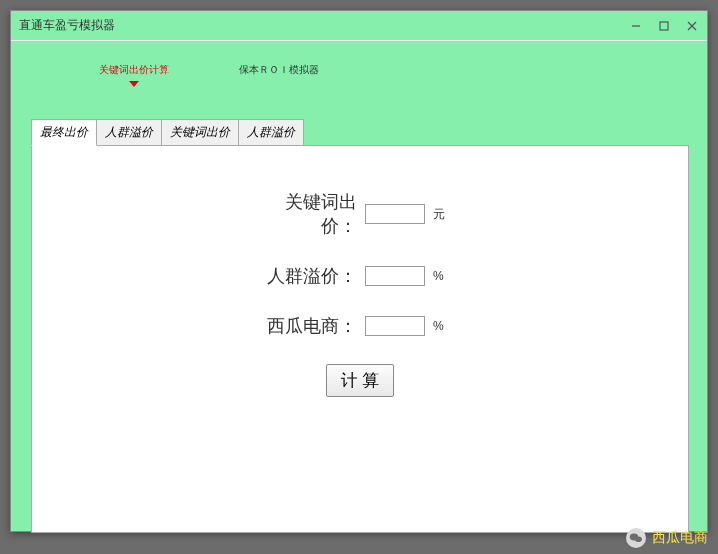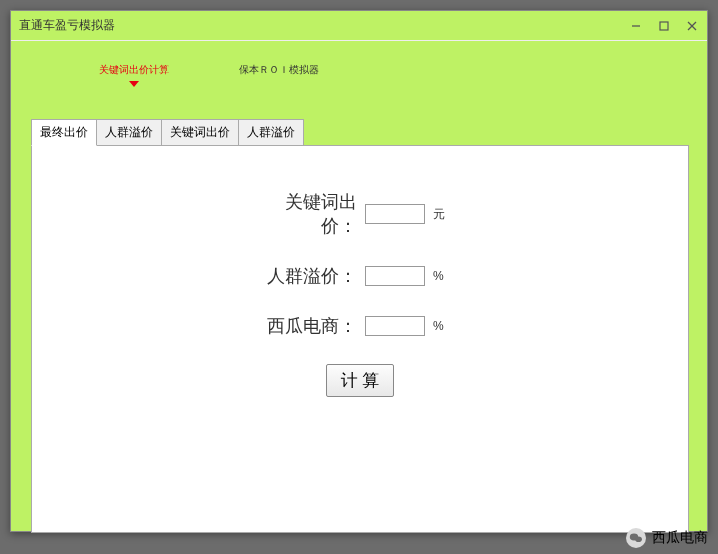--- a/index.html
+++ b/index.html
@@ -10,21 +10,21 @@
     background: #6c6c6c;
     width: 718px;
     height: 554px;
     position: relative;
     overflow: hidden;
   }
   .window {
     position: absolute;
     left: 10px; top: 10px;
     width: 698px; height: 522px;
-    background: #bef264;
+    background: #86efac;
     border: 1px solid #888;
     box-shadow: 0 2px 8px rgba(0,0,0,0.4);
   }
   .titlebar {
     height: 30px;
     display: flex;
     align-items: center;
     padding: 0 8px;
     border-bottom: 1px solid #eee;
   }
@@ -72,20 +72,21 @@
     border-top: 6px solid #e60012;
   }
   .tabs-wrap {
     position: absolute;
     left: 20px;
     top: 108px;
     width: 658px;
   }
   .tabs {
     display: flex;
+    font-style: italic;
   }
   .tab {
     border: 1px solid #aaa;
     background: #f0f0f0;
     padding: 4px 8px;
     font-size: 12px;
     margin-right: -1px;
     cursor: pointer;
     position: relative;
   }
@@ -136,21 +137,21 @@
     background: linear-gradient(#fdfdfd, #e8e8e8);
     padding: 4px 14px;
     font-size: 17px;
     border-radius: 2px;
     cursor: pointer;
   }
   .watermark {
     position: absolute;
     right: 10px;
     bottom: 6px;
-    color: #000000;
+    color: #fde047;
     font-size: 14px;
     display: flex;
     align-items: center;
     gap: 6px;
   }
   .watermark .wechat-icon {
     width: 20px; height: 20px;
     background: #d9d9d9;
     border-radius: 50%;
     display: inline-flex;

